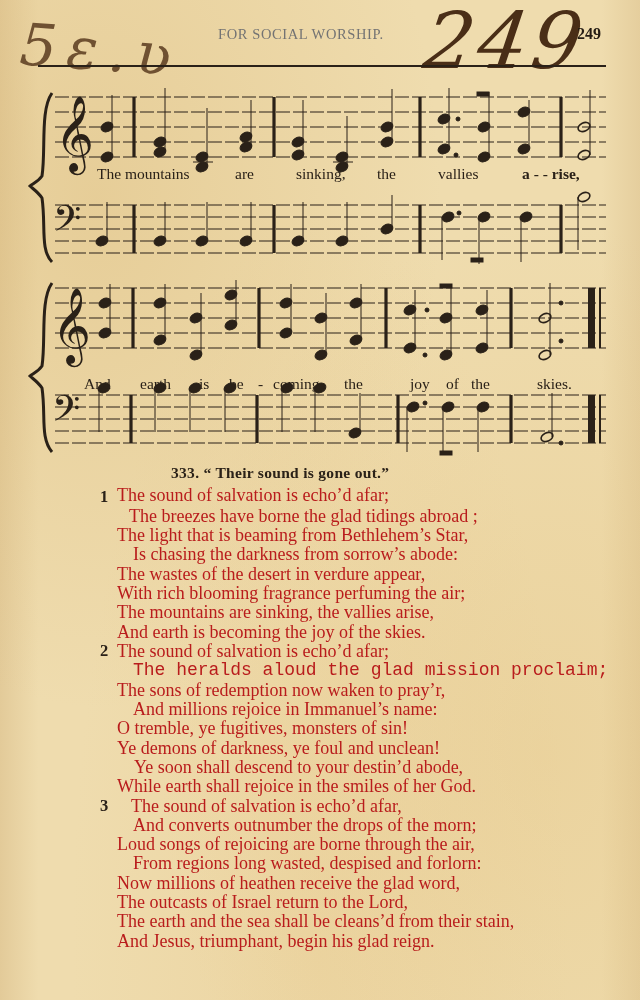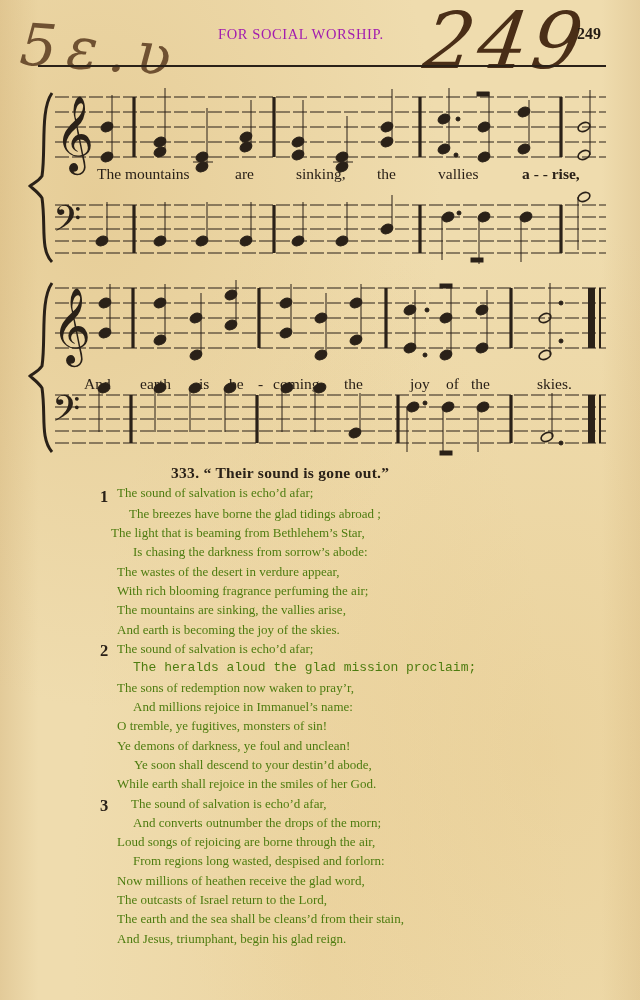--- a/index.html
+++ b/index.html
@@ -13,21 +13,21 @@
       linear-gradient(90deg, rgba(190,150,90,0.25), rgba(0,0,0,0) 6%, rgba(0,0,0,0) 94%, rgba(190,150,90,0.2));
     font-family:"Liberation Serif", "DejaVu Serif", serif;
     color:#2a2118;
   }
   .abs { position:absolute; }
   .running-head {
     left:0; top:24px; width:640px; height:30px;
   }
   .running-title {
     position:absolute; left:218px; top:2px; font-size:14.5px; letter-spacing:0.6px;
-    color:#a21caf;
+    color:#737373;
   }
   .page-number {
     position:absolute; left:577px; top:1px; font-size:16px; font-weight:bold; color:#241c14;
   }
   .hand-mark-left {
     position:absolute; left:20px; top:-8px; font-size:58px; color:#5a3b1f; opacity:0.85;
     font-family:"DejaVu Serif", serif; font-style:italic; letter-spacing:10px; transform:rotate(4deg);
   }
   .hand-mark-right {
     position:absolute; left:425px; top:-28px; font-size:78px; color:#4a2e17;
@@ -37,21 +37,21 @@
 
   svg.music { position:absolute; left:0; top:0; }
 
   .lyric-line { position:absolute; font-size:15.5px; color:#2a2118; white-space:nowrap; }
   .lyric-line span { position:absolute; top:0; white-space:nowrap; }
   .lyric-line .bold { font-weight:bold; }
 
   .hymn-title {
     position:absolute; left:171px; top:464px; font-size:15.5px; font-weight:bold; letter-spacing:0.3px; white-space:nowrap;
   }
-  .verse-line { position:absolute; font-size:13px; white-space:nowrap; color:#4d7c0f; }
+  .verse-line { position:absolute; font-size:18px; white-space:nowrap; color:#b91c1c; }
   .verse-num { position:absolute; font-size:16.5px; font-weight:bold; }
 </style>
 </head>
 <body>
 
 <div class="abs running-head">
   <span class="hand-mark-left">5ɛ.ʋ</span>
   <span class="running-title">FOR SOCIAL WORSHIP.</span>
   <span class="hand-mark-right">249</span>
   <span class="page-number">249</span>
@@ -295,21 +295,21 @@
   <span style="left:537px">skies.</span>
 </div>
 
 <div class="hymn-title">333. “ Their sound is gone out.”</div>
 
 <div>
 
   <span class="verse-num" style="left:100px; top:487px;">1</span>
   <div class="verse-line" style="left:117px; top:485px;">The sound of salvation is echo’d afar;</div>
   <div class="verse-line" style="left:129px; top:506px;">The breezes have borne the glad tidings abroad ;</div>
-  <div class="verse-line" style="left:111px; top:525px;text-align:right;">The light that is beaming from Bethlehem’s Star,</div>
+  <div class="verse-line" style="left:117px; top:525px;text-align:right;">The light that is beaming from Bethlehem’s Star,</div>
   <div class="verse-line" style="left:133px; top:544px;">Is chasing the darkness from sorrow’s abode:</div>
   <div class="verse-line" style="left:117px; top:564px;">The wastes of the desert in verdure appear,</div>
   <div class="verse-line" style="left:117px; top:583px;">With rich blooming fragrance perfuming the air;</div>
   <div class="verse-line" style="left:117px; top:602px;">The mountains are sinking, the vallies arise,</div>
   <div class="verse-line" style="left:117px; top:622px;">And earth is becoming the joy of the skies.</div>
 
   <span class="verse-num" style="left:100px; top:641px;">2</span>
   <div class="verse-line" style="left:117px; top:641px;">The sound of salvation is echo’d afar;</div>
   <div class="verse-line" style="left:133px; top:660px;font-family:Liberation Mono, monospace;">The heralds aloud the glad mission proclaim;</div>
   <div class="verse-line" style="left:117px; top:680px;">The sons of redemption now waken to pray’r,</div>

